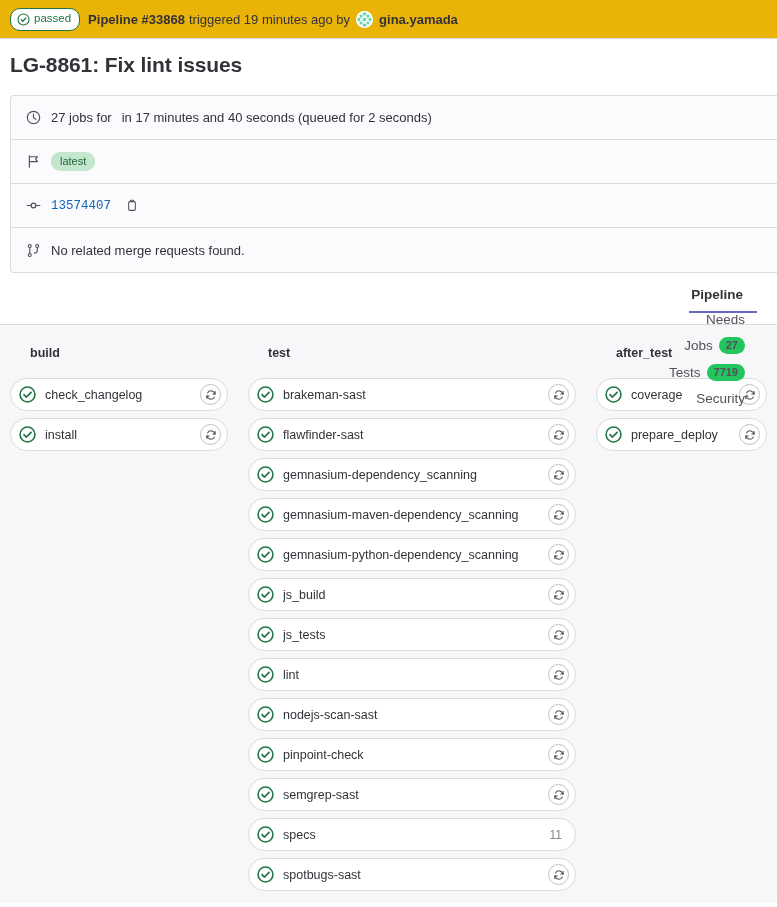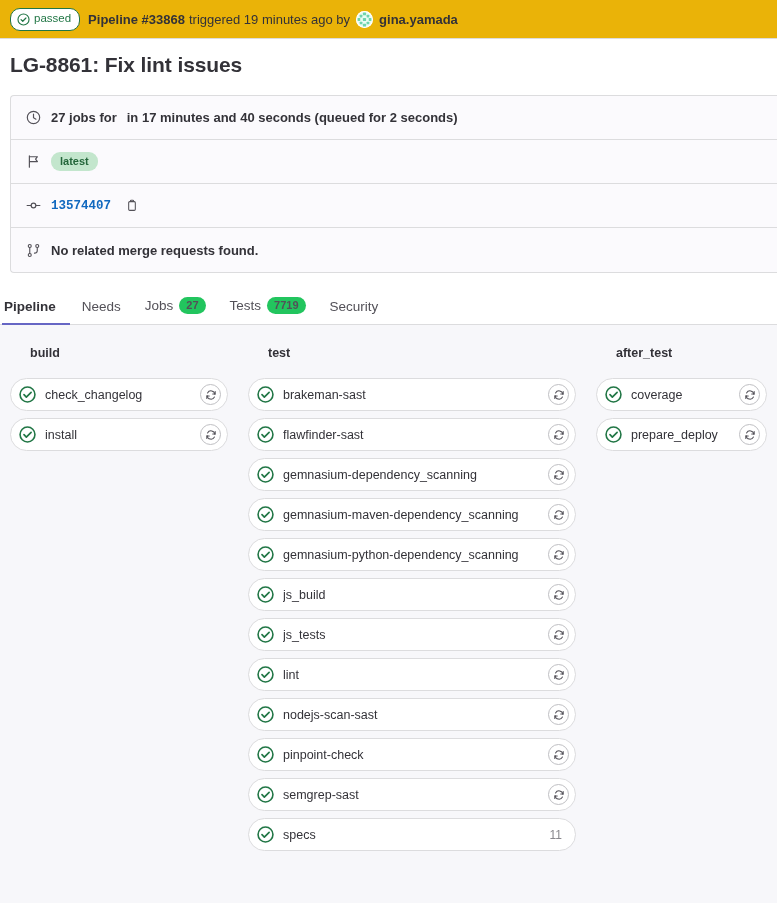--- a/index.html
+++ b/index.html
@@ -78,21 +78,20 @@
     overflow: hidden;
   }
   .info-row {
     display: flex;
     align-items: center;
     gap: 10px;
     min-height: 44px;
     padding: 6px 14px;
     border-bottom: 1px solid #dcdcde;
     font-size: 13px;
-    font-weight: bold;
   }
   .info-row:last-child { border-bottom: none; }
   .info-icon {
     width: 16px;
     height: 16px;
     flex: none;
     display: flex;
     align-items: center;
     justify-content: center;
     color: #4b4b50;
@@ -125,24 +124,25 @@
     font-family: "Liberation Mono", "DejaVu Sans Mono", monospace;
     font-size: 12.5px;
     text-decoration: none;
   }
 
   
   .tabs {
     display: flex;
     align-items: flex-end;
     gap: 0;
-    padding: 0 2px;
+    padding: 0 20px;
     margin-top: 14px;
     border-bottom: 1px solid #dcdcde;
     height: 38px;
+    flex-direction: column;
   }
   .tab {
     display: inline-flex;
     align-items: center;
     gap: 6px;
     padding: 0 12px 10px 12px;
     font-size: 13.5px;
     color: #535158;
     cursor: pointer;
     position: relative;
@@ -571,20 +571,36 @@
         <div class="job-pill">
           <span class="job-status">
             <svg width="17" height="17" viewBox="0 0 16 16" fill="none">
               <circle cx="8" cy="8" r="7" stroke="#217645" stroke-width="1.5"></circle>
               <path d="M4.7 8.2l2.2 2.2L11.4 6" stroke="#217645" stroke-width="1.6" fill="none" stroke-linecap="round" stroke-linejoin="round"></path>
             </svg>
           </span>
           <span class="job-name">specs</span>
           <span class="job-count">11</span>
         </div>
+        <div class="job-pill">
+          <span class="job-status">
+            <svg width="17" height="17" viewBox="0 0 16 16" fill="none">
+              <circle cx="8" cy="8" r="7" stroke="#217645" stroke-width="1.5"></circle>
+              <path d="M4.7 8.2l2.2 2.2L11.4 6" stroke="#217645" stroke-width="1.6" fill="none" stroke-linecap="round" stroke-linejoin="round"></path>
+            </svg>
+          </span>
+          <span class="job-name">spotbugs-sast</span>
+          <span class="job-action">
+            <svg width="12" height="12" viewBox="0 0 16 16" fill="none">
+              <path d="M13.2 7.2A5.2 5.2 0 003.4 5.3" stroke="#535158" stroke-width="1.35" stroke-linecap="round"></path>
+              <path d="M2.8 8.8a5.2 5.2 0 009.8 1.9" stroke="#535158" stroke-width="1.35" stroke-linecap="round"></path>
+              <path d="M13.6 3.4v3.3h-3.3M2.4 12.6V9.3h3.3" stroke="#535158" stroke-width="1.35" stroke-linecap="round" stroke-linejoin="round"></path>
+            </svg>
+          </span>
+        </div>
       </div>
     </div>
     <div class="stage-col after_test">
       <div class="stage-title">after_test</div>
       <div class="job-list">
         <div class="job-pill">
           <span class="job-status">
             <svg width="17" height="17" viewBox="0 0 16 16" fill="none">
               <circle cx="8" cy="8" r="7" stroke="#217645" stroke-width="1.5"></circle>
               <path d="M4.7 8.2l2.2 2.2L11.4 6" stroke="#217645" stroke-width="1.6" fill="none" stroke-linecap="round" stroke-linejoin="round"></path>

